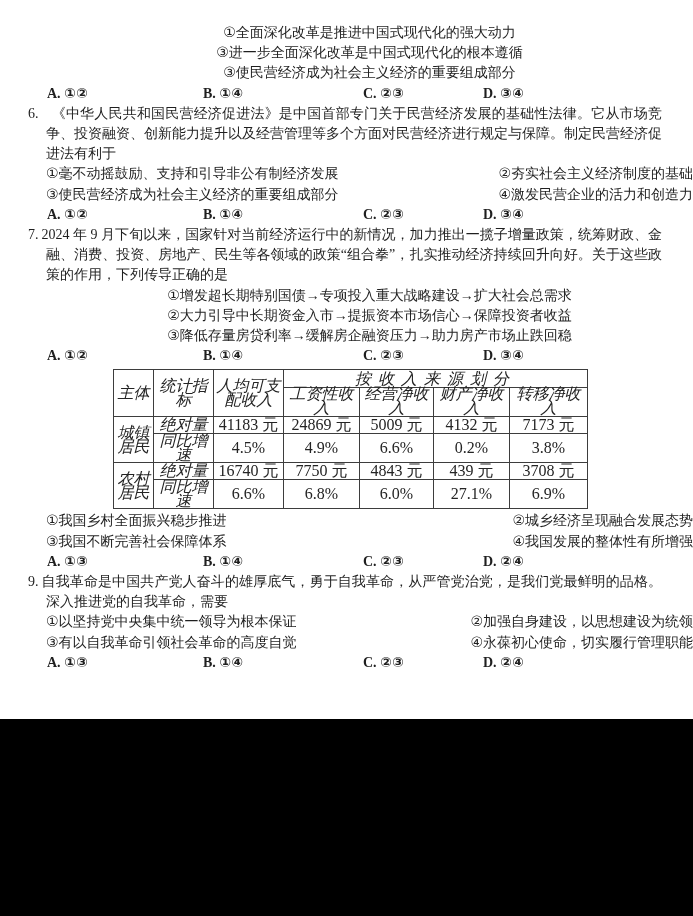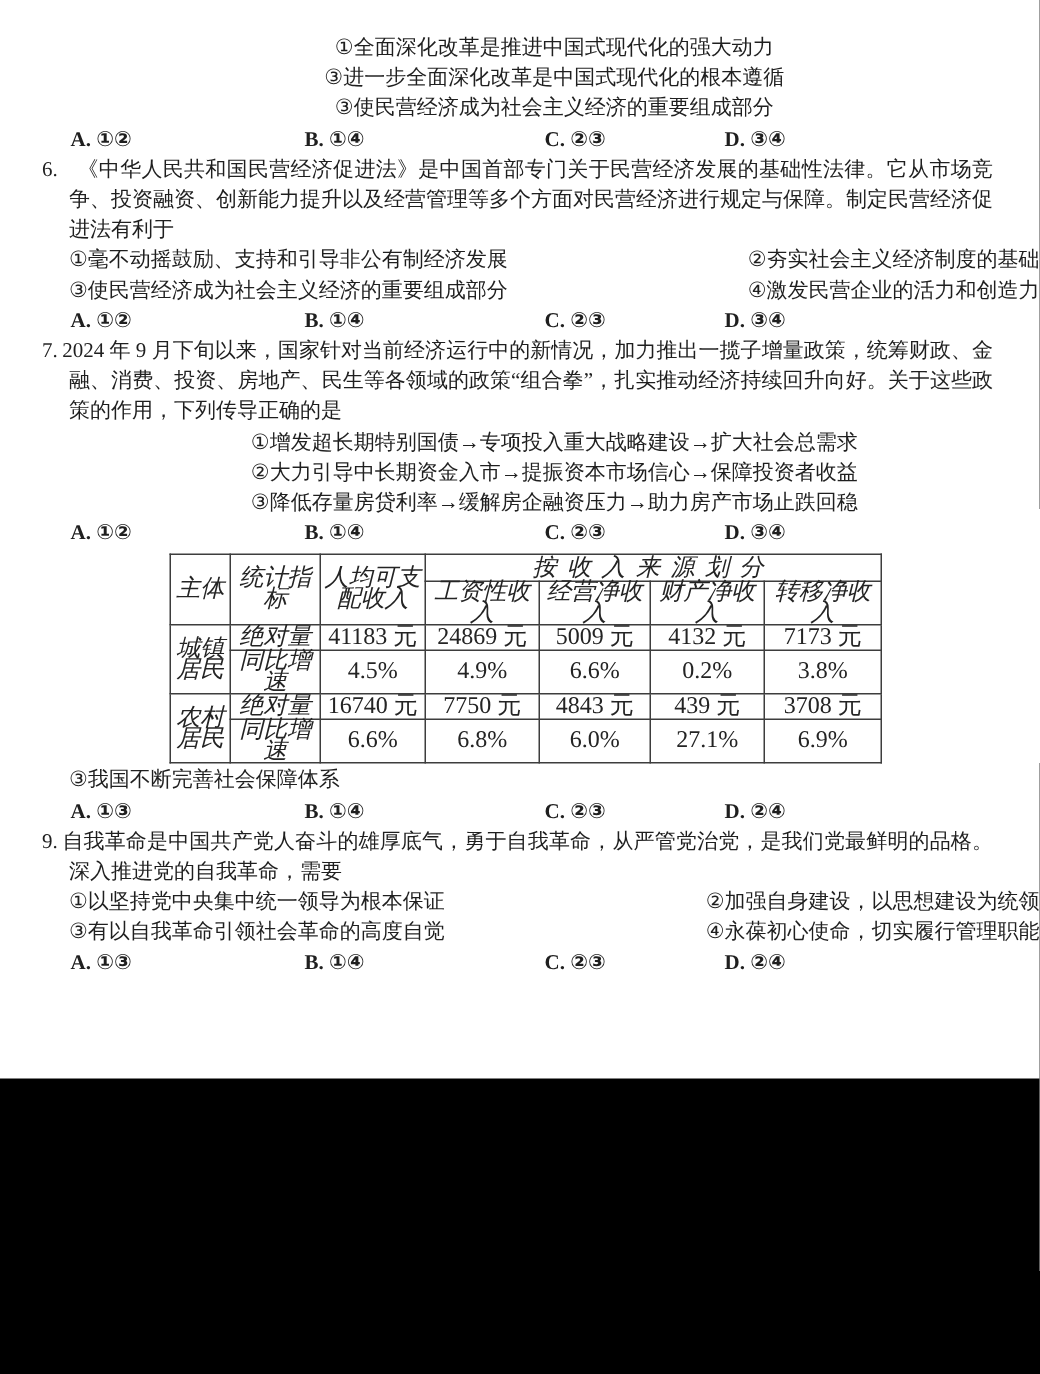--- a/index.html
+++ b/index.html
@@ -147,21 +147,26 @@
         <td>6.6%</td>
         <td>6.8%</td>
         <td>6.0%</td>
         <td>27.1%</td>
         <td>6.9%</td>
       </tr>
     </tbody>
       </table>
 
     <div class="pair">
+      <span class="l">①我国乡村全面振兴稳步推进</span>
+      <span>②城乡经济呈现融合发展态势</span>
+    </div>
+    <div class="pair">
       <span class="l">③我国不断完善社会保障体系</span>
+      <span>④我国发展的整体性有所增强</span>
     </div>
     <div class="choices">
       <span class="c0">A. ①③</span>
       <span class="c1">B. ①④</span>
       <span class="c2">C. ②③</span>
       <span class="c3">D. ②④</span>
     </div>
   </div>
 
   <div>

